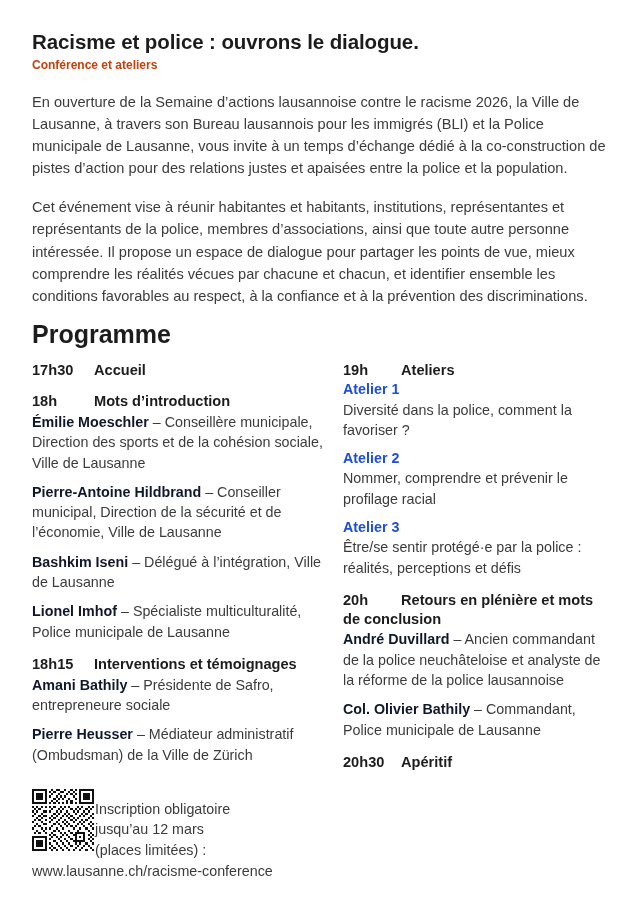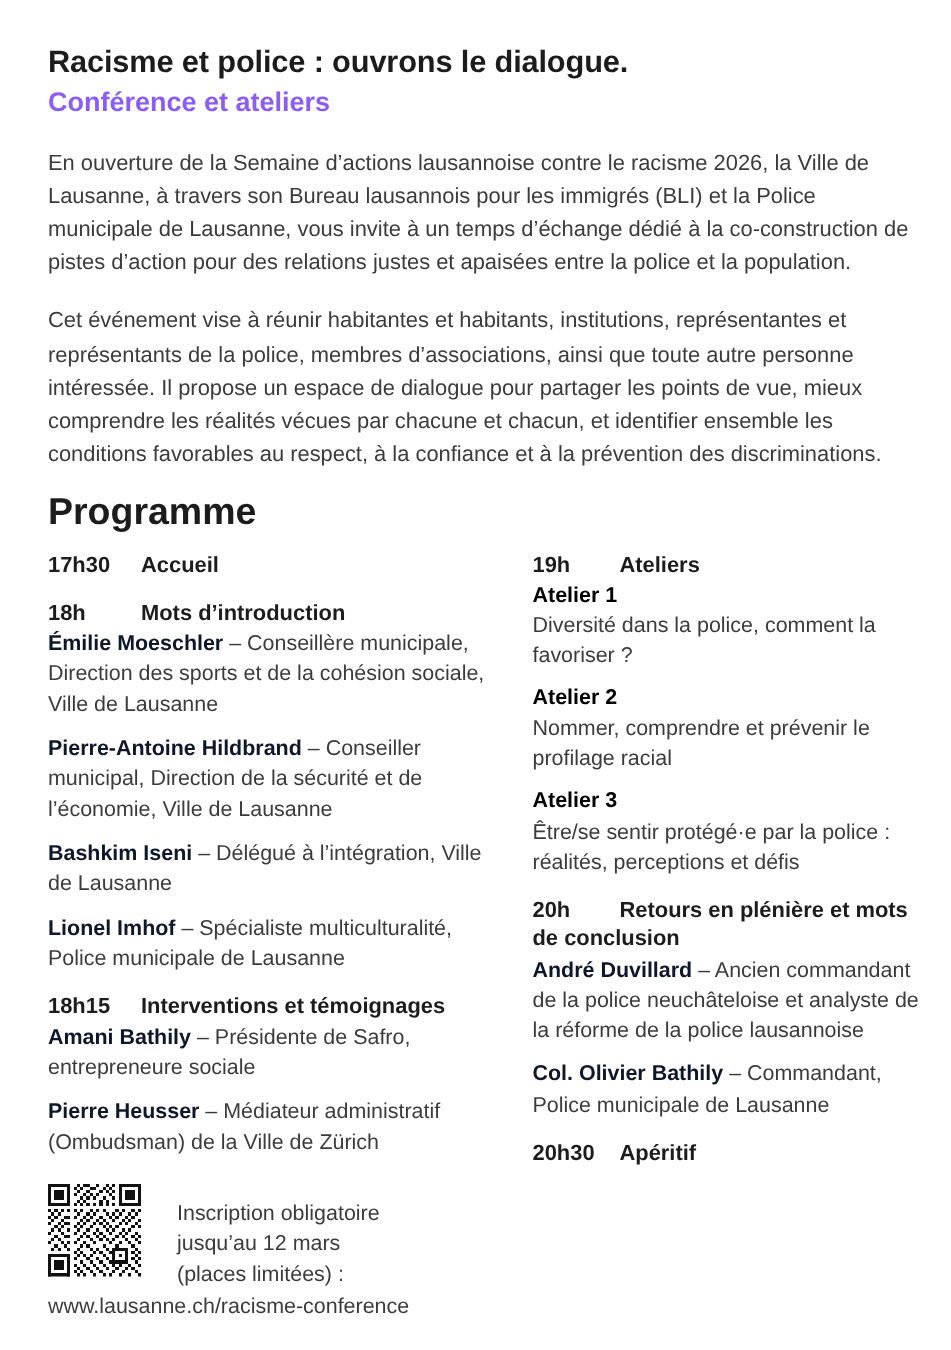--- a/index.html
+++ b/index.html
@@ -26,23 +26,23 @@
   
   .title {
     font-size: 20.5px;
     font-weight: bold;
     letter-spacing: -0.1px;
     color: #1c1c1c;
     margin: 0 0 4px 0;
     line-height: 1.18;
   }
   .subtitle {
-    font-size: 18px;
+    font-size: 12px;
     font-weight: bold;
-    color: #8b5cf6;
+    color: #c2410c;
     margin: 0 0 18px 0;
     line-height: 1.2;
   }
 
   
   .intro {
     font-size: 14.6px;
     line-height: 1.52;
     color: #3b3b3b;
     margin: 16px 0 17px 0;
@@ -55,21 +55,21 @@
     font-size: 25px;
     font-weight: bold;
     color: #1c1c1c;
     margin: 14px 0 12px 0;
     line-height: 1.1;
   }
 
   .columns {
     display: flex;
     align-items: flex-start;
-    gap: 16px;
+    gap: 4px;
   }
   .col-left  { width: 307px; flex: 0 0 307px; }
   .col-right { width: 268px; flex: 0 0 268px; }
 
   
   .slot {
     margin-bottom: 9px;
   }
   .slot-head {
     font-size: 14.6px;
@@ -96,21 +96,21 @@
     font-weight: bold;
     color: #0f172a;
   }
 
   .atelier {
     margin: 0 0 9px 0;
   }
   .atelier-name {
     font-size: 14.3px;
     font-weight: bold;
-    color: #000000;
+    color: #1d4ed8;
     line-height: 1.35;
   }
   .atelier-desc {
     font-size: 14.3px;
     line-height: 1.42;
     color: #3b3b3b;
   }
 
   .slot.tight { margin-bottom: 6px; }
   .slot.gap-top { margin-top: 13px; }
@@ -133,21 +133,21 @@
   }
   .footer-right {
     flex: 1 1 auto;
     font-size: 14.3px;
     line-height: 1.44;
     color: #3b3b3b;
   }
   .qr-row {
     display: flex;
     align-items: flex-start;
-    gap: 24px;
+    gap: 1px;
   }
   .qr {
     width: 62px;
     height: 62px;
     flex: 0 0 62px;
     display: block;
   }
   .qr-text { padding-top: 10px; }
   .footer-url { margin-top: 1px; }
 </style>

